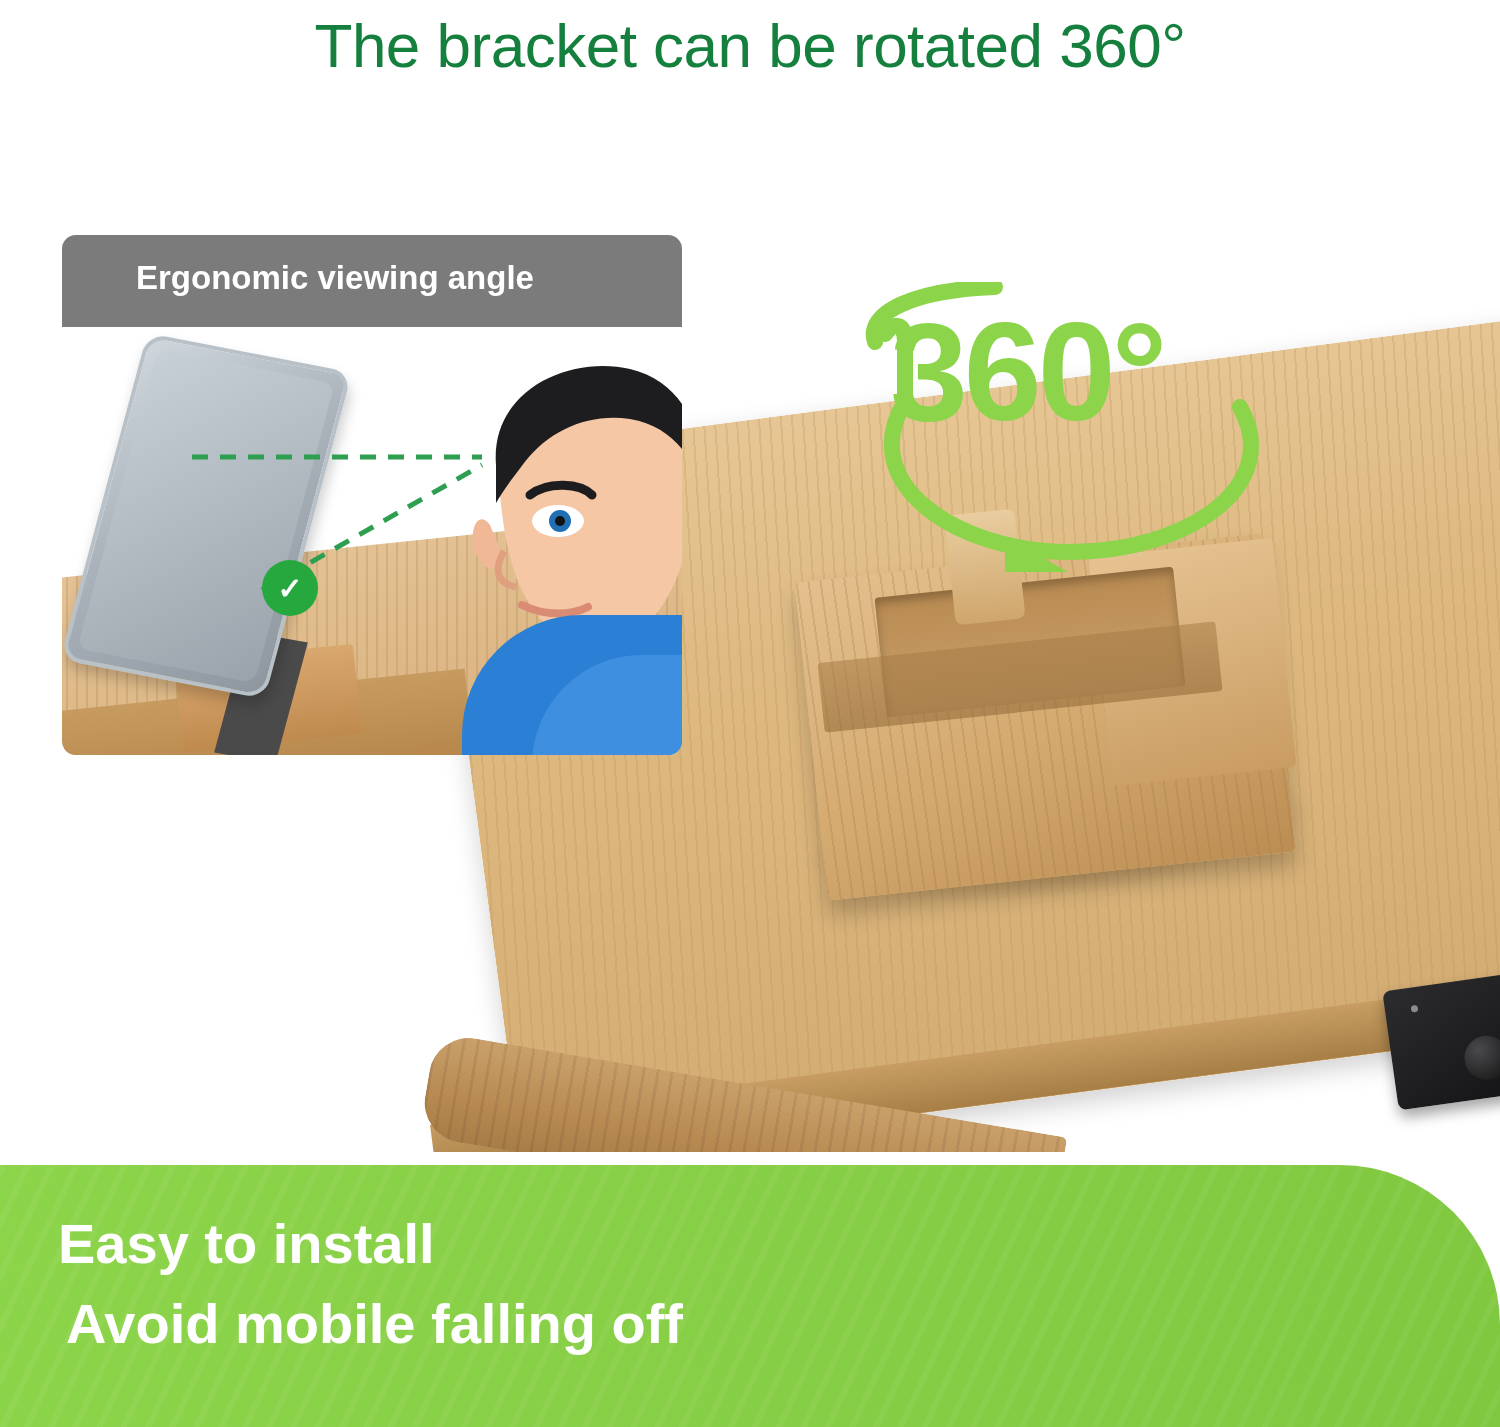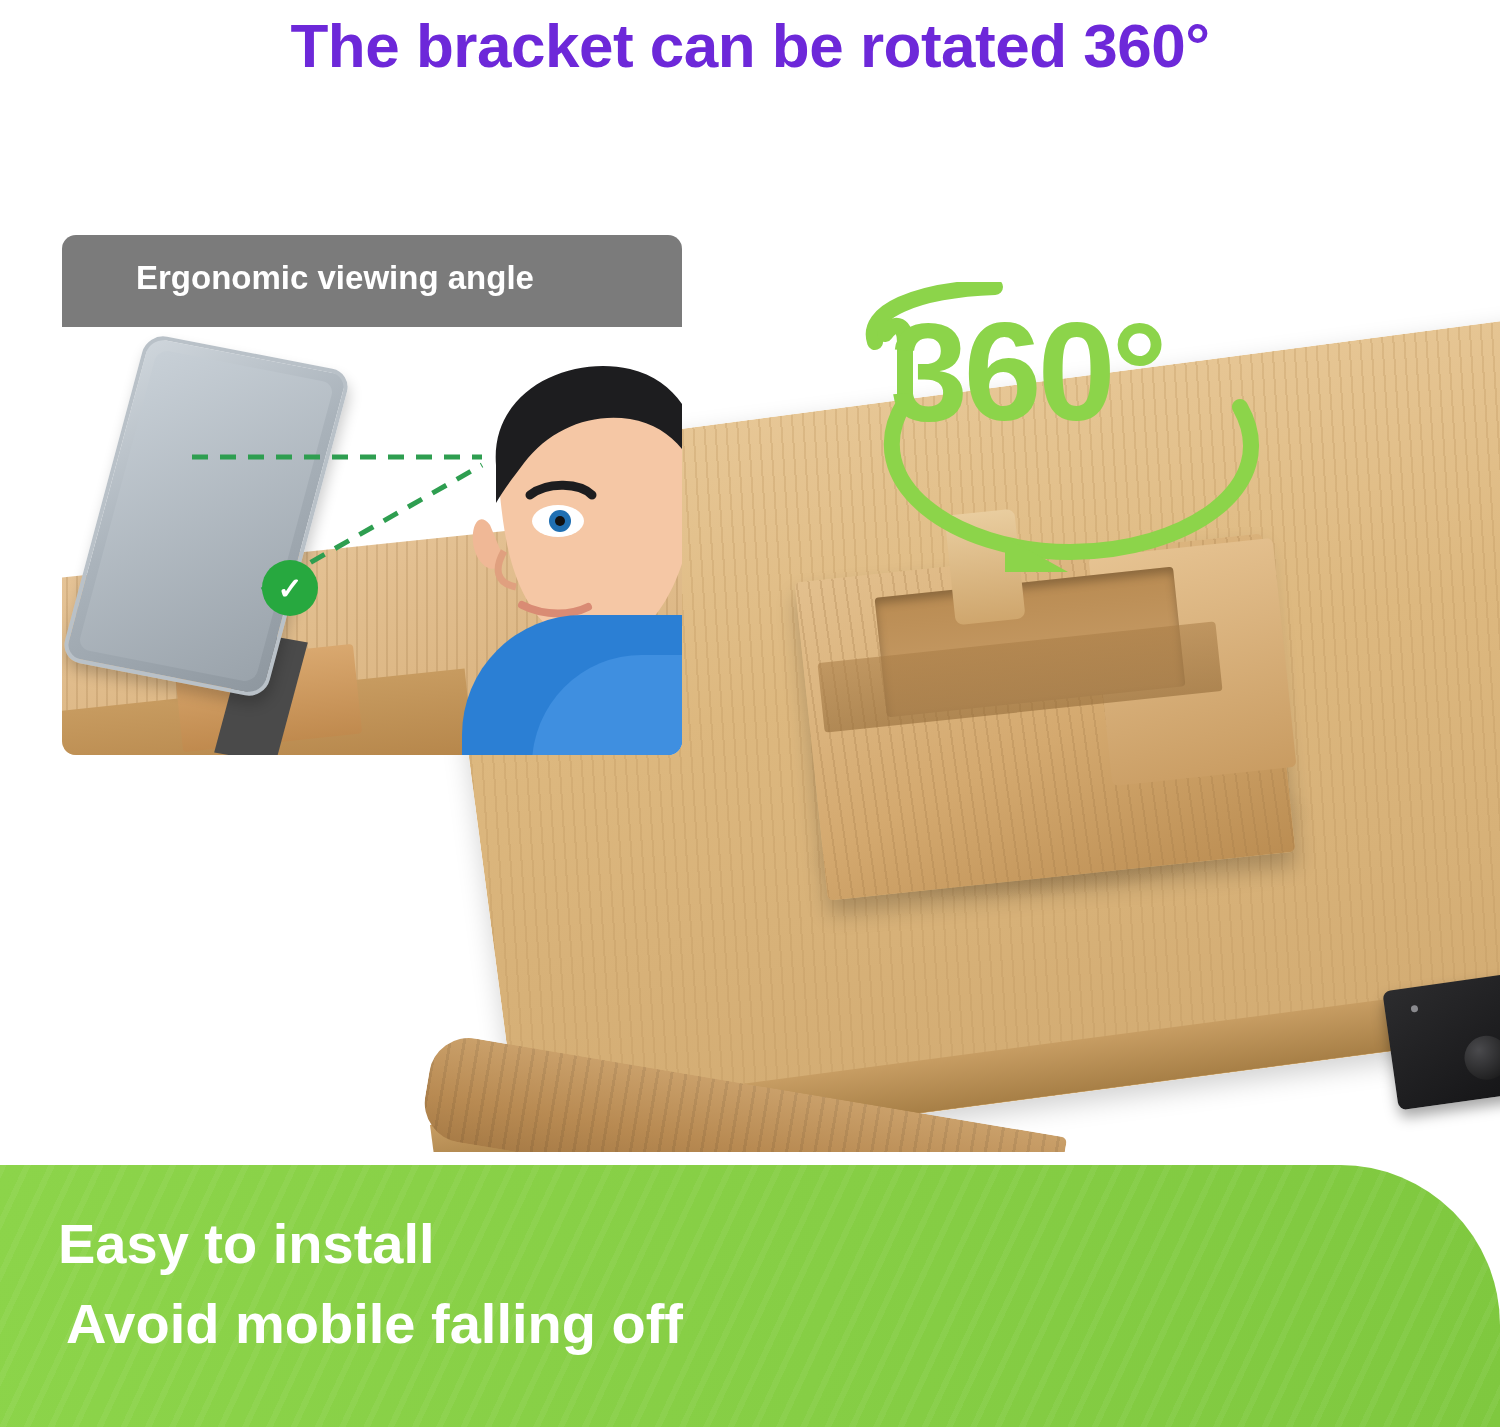--- a/index.html
+++ b/index.html
@@ -3,21 +3,21 @@
 <meta charset="utf-8">
 <style>
   html,body{margin:0;padding:0;}
   body{width:1500px;height:1427px;background:#ffffff;font-family:"Liberation Sans",sans-serif;overflow:hidden;}
   .page{position:relative;width:1500px;height:1427px;background:#fff;}
 
   
   .headline{
     position:absolute;left:0;top:0;width:1500px;height:90px;
     display:flex;align-items:center;justify-content:center;
-    font-size:62px;font-weight:bold;color:#6d28d9;letter-spacing:-0.5px;
+    font-size:62px;font-weight:normal;color:#15803d;letter-spacing:-0.5px;
     white-space:nowrap;
   }
 
   
   .photo{
     position:absolute;left:0;top:77px;width:1500px;height:1075px;
     background:#ffffff;overflow:hidden;
   }
 
   

